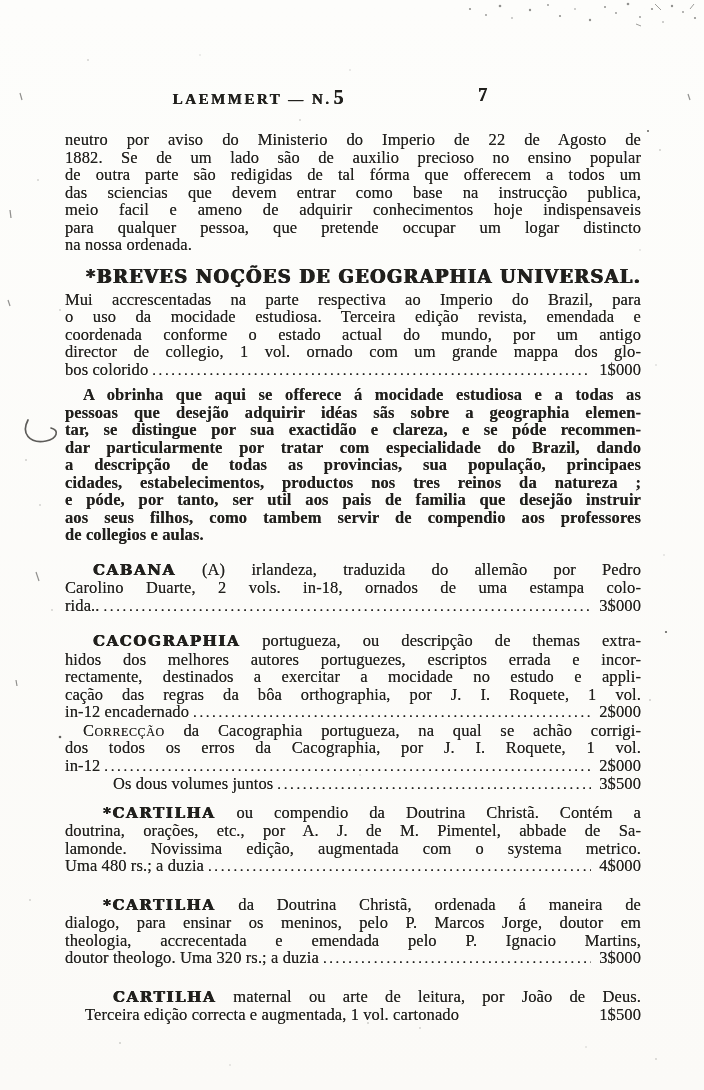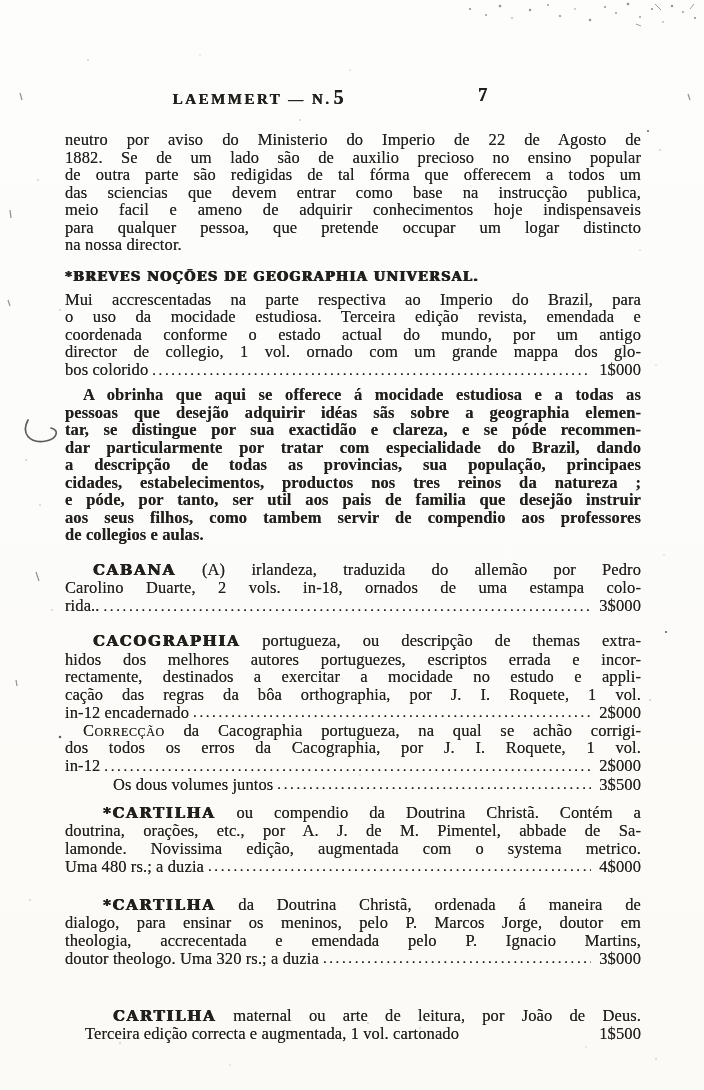--- a/index.html
+++ b/index.html
@@ -28,21 +28,21 @@
     font-weight:bold;font-size:18px;text-shadow:0.4px 0 0 currentColor;
   }
   
   #content{position:absolute;left:65px;top:131px;width:576px;}
   .line{
     font-size:16.5px;line-height:17.5px;letter-spacing:0.1px;
     text-shadow:0 0 0.45px rgba(20,18,15,0.65);
   }
   .just{text-align:justify;text-align-last:justify;}
   .endline{text-align:left;}
-  .priced{display:flex;align-items:center;}
+  .priced{display:flex;align-items:flex-start;}
   .priced .txt{white-space:nowrap;}
   .leader{flex:1 1 auto;overflow:hidden;white-space:nowrap;margin:0 8px 0 4px;}
   .leader::after{
     content:"........................................................................................................";
     letter-spacing:2.6px;font-size:15px;color:var(--ink);
   }
   .leader.nodots::after{content:"";}
   .price{white-space:nowrap;font-size:16.5px;}
   .i1{padding-left:18px;}
   .i2{padding-left:28px;}
@@ -52,35 +52,35 @@
     font-family:"DejaVu Serif", serif;font-weight:bold;
     font-size:15px;letter-spacing:1.6px;
     text-shadow:0.55px 0 0 currentColor,-0.25px 0 0 currentColor;
   }
   .headword.sc{
     font-family:"Liberation Serif", serif;font-weight:normal;
     font-variant-caps:small-caps;font-size:16.5px;letter-spacing:0.6px;
     text-shadow:0 0 0.45px rgba(20,18,15,0.65);
   }
   .display-heading{
-    text-align:left;
+    text-align:right;
     font-family:"DejaVu Serif", serif;font-weight:bold;
-    font-size:13px;line-height:22px;letter-spacing:1.2px;
+    font-size:18px;line-height:22px;letter-spacing:1.2px;
     text-shadow:0.7px 0 0 currentColor,-0.35px 0 0 currentColor;
     margin:0 0 3px 0;white-space:nowrap;
   }
   
   .sec-intro{margin-top:0;}
   .sec-breves{margin-top:12px;}
   .sec-obrinha{margin-top:7px;font-weight:bold;}
   .sec-cabana{margin-top:17px;}
   .sec-cacographia{margin-top:17px;}
   .sec-cartilha-pimentel{margin-top:10px;}
   .sec-cartilha-dialogo{margin-top:20px;}
-  .sec-cartilha-maternal{margin-top:39px;padding-left:20px;}
+  .sec-cartilha-maternal{margin-top:20px;padding-left:20px;}
   .noise{position:absolute;inset:0;pointer-events:none;}
 </style>
 </head>
 <body>
 
 <div id="page">
 
   <div class="header">
     <div class="running-title">
       <span>LAEMMERT — N.</span><span class="title-num">5</span>
@@ -89,21 +89,21 @@
   </div>
 
   <div id="content">
       <div class="sec sec-intro">
         <div class="line just"><span class="txt">neutro por aviso do Ministerio do Imperio de 22 de Agosto de</span></div>
         <div class="line just"><span class="txt">1882. Se de um lado são de auxilio precioso no ensino popular</span></div>
         <div class="line just"><span class="txt">de outra parte são redigidas de tal fórma que offerecem a todos um</span></div>
         <div class="line just"><span class="txt">das sciencias que devem entrar como base na instrucção publica,</span></div>
         <div class="line just"><span class="txt">meio facil e ameno de adquirir conhecimentos hoje indispensaveis</span></div>
         <div class="line just"><span class="txt">para qualquer pessoa, que pretende occupar um logar distincto</span></div>
-        <div class="line endline"><span class="txt">na nossa director.</span></div>
+        <div class="line endline"><span class="txt">na nossa ordenada.</span></div>
       </div>
       <div class="sec sec-breves">
         <div class="display-heading">*BREVES NOÇÕES DE GEOGRAPHIA UNIVERSAL.</div>
         <div class="line just"><span class="txt">Mui accrescentadas na parte respectiva ao Imperio do Brazil, para</span></div>
         <div class="line just"><span class="txt">o uso da mocidade estudiosa. Terceira edição revista, emendada e</span></div>
         <div class="line just"><span class="txt">coordenada conforme o estado actual do mundo, por um antigo</span></div>
         <div class="line just"><span class="txt">director de collegio, 1 vol. ornado com um grande mappa dos glo-</span></div>
         <div class="line priced">
           <span class="txt">bos colorido</span>
           <span class="leader"></span>

